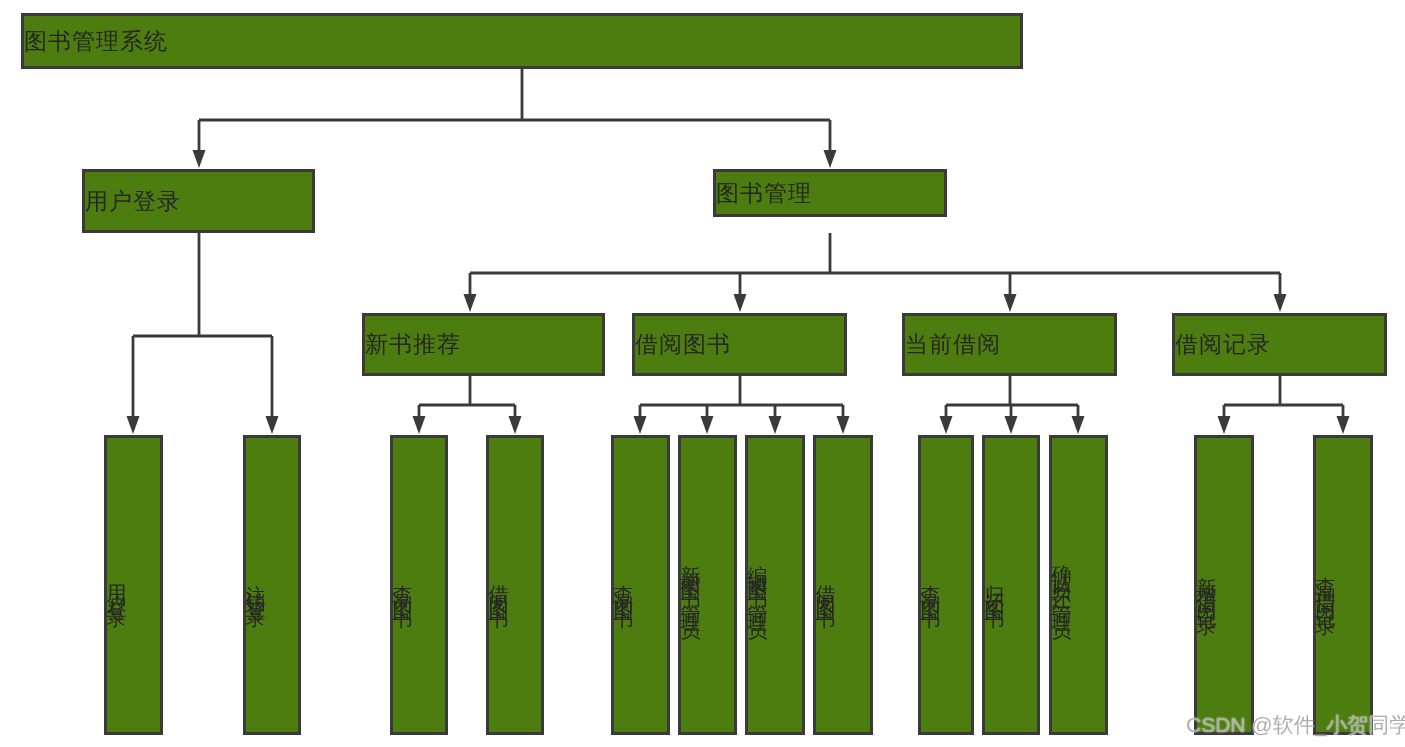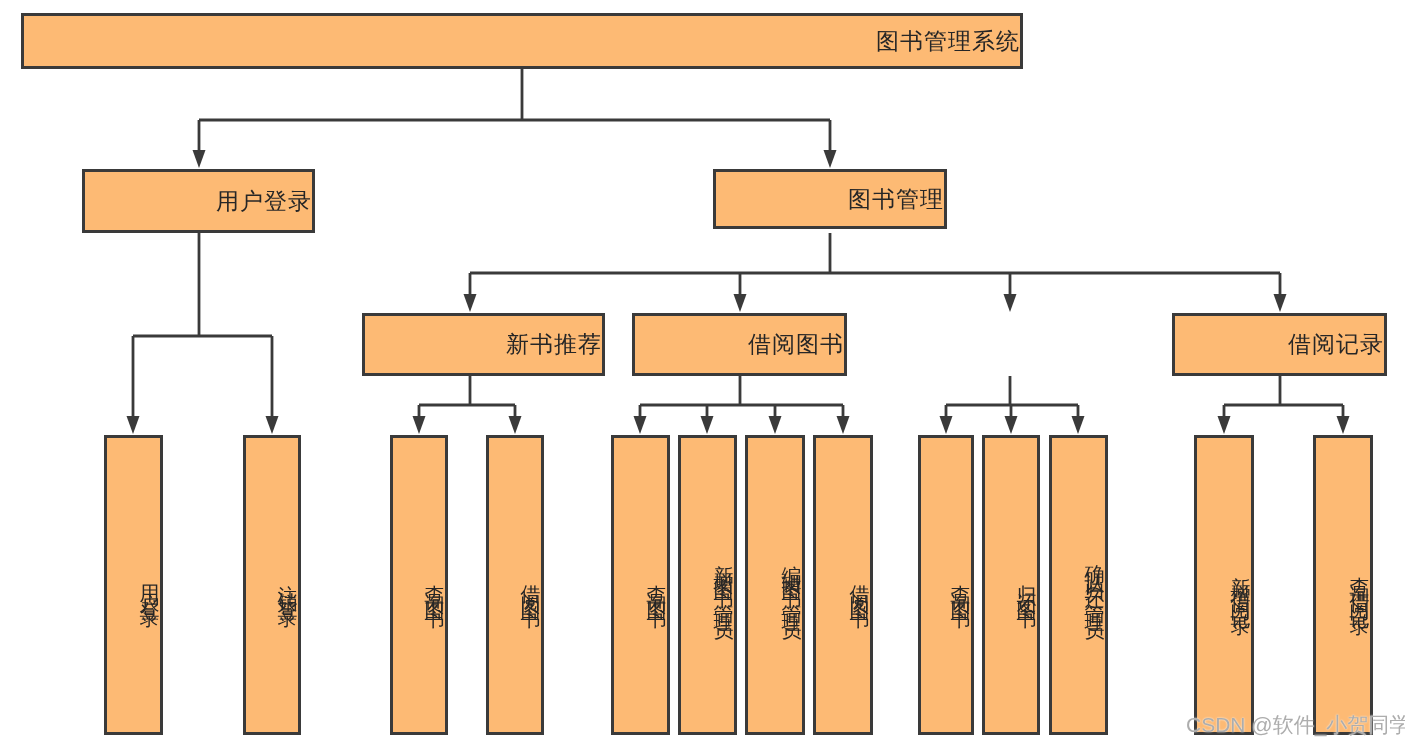--- a/index.html
+++ b/index.html
@@ -14,22 +14,22 @@
     width:1405px;height:747px;
     background:var(--bg);
     font-family:"Liberation Sans","DejaVu Sans",sans-serif;
     overflow:hidden;
   }
   #connectors{position:absolute;left:0;top:0;width:1405px;height:747px;}
   .box{
     position:absolute;
     box-sizing:border-box;
     border:3px solid var(--line);
-    background:#fdba74;
-    display:flex;align-items:center;justify-content:flex-end;
+    background:#4d7c0f;
+    display:flex;align-items:center;justify-content:flex-start;
     color:var(--text);
   }
   .hbox{font-size:23px;letter-spacing:1px;}
   .vbox{font-size:20px;}
   .vbox .vtext{
     writing-mode:vertical-rl;
     text-orientation:mixed;
     letter-spacing:8px;
     line-height:1;
     white-space:nowrap;
@@ -104,29 +104,32 @@
       <polygon points="1336.5,416 1349.5,416 1343,434" fill="#3a3a3a"></polygon>
     </svg>
 
   <div class="box hbox" style="left:21px;top:13px;width:1002px;height:56px">
     <span>图书管理系统</span>
   </div>
 
   <div class="box hbox" style="left:82px;top:169px;width:233px;height:64px">
     <span>用户登录</span>
   </div>
-  <div class="box hbox" style="left:713px;top:169px;width:234px;height:60px">
+  <div class="box hbox" style="left:713px;top:169px;width:234px;height:48px">
     <span>图书管理</span>
   </div>
 
   <div class="box hbox" style="left:362px;top:313px;width:243px;height:63px">
     <span>新书推荐</span>
   </div>
   <div class="box hbox" style="left:632px;top:313px;width:215px;height:63px">
     <span>借阅图书</span>
+  </div>
+  <div class="box hbox" style="left:902px;top:313px;width:215px;height:63px">
+    <span>当前借阅</span>
   </div>
   <div class="box hbox" style="left:1172px;top:313px;width:215px;height:63px">
     <span>借阅记录</span>
   </div>
 
   <div class="box vbox" style="left:104px;top:435px;width:59px;height:300px">
     <span class="vtext">用户登录</span>
   </div>
   <div class="box vbox" style="left:243px;top:435px;width:58px;height:300px">
     <span class="vtext">注销登录</span>

